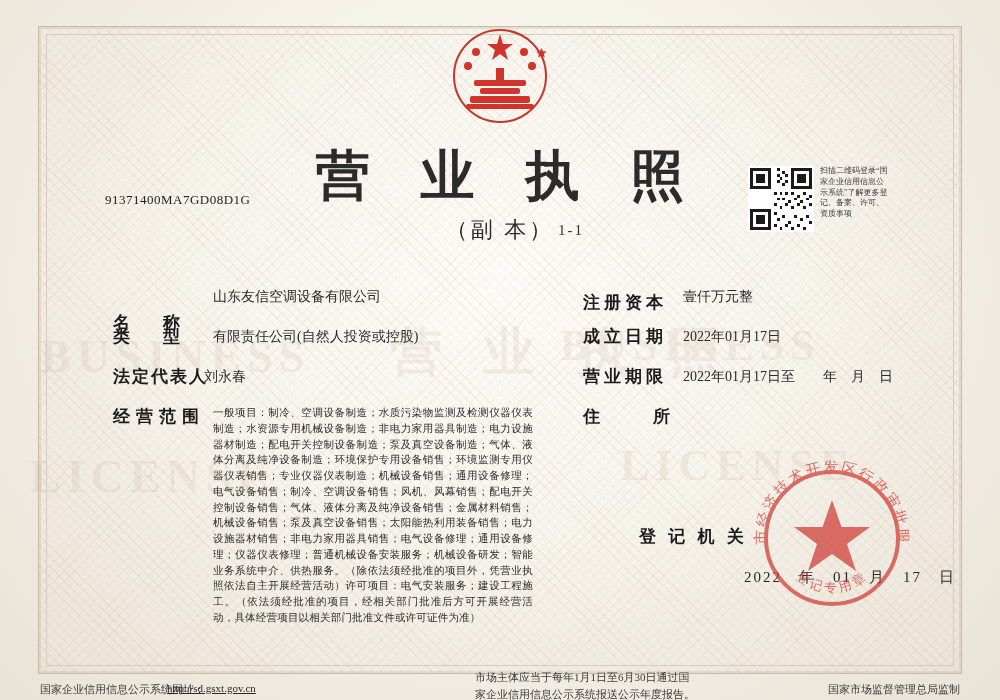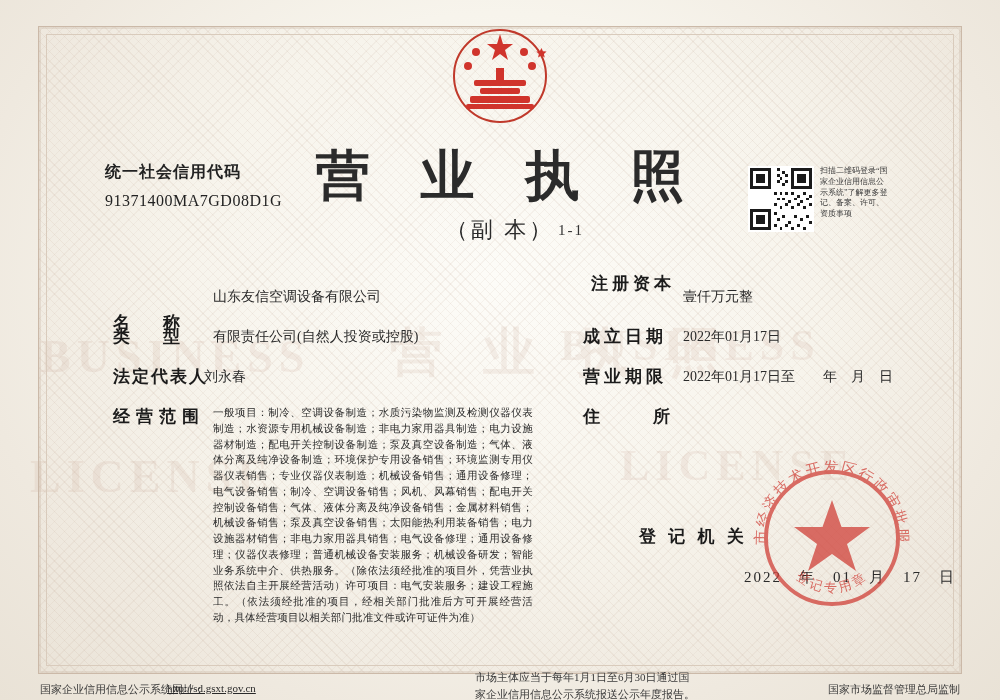--- a/index.html
+++ b/index.html
@@ -61,21 +61,21 @@
     position:absolute;left:558px;top:222px;font-size:15px;color:#333;
     letter-spacing:2px;
   }
 
   
   .code-label{
     position:absolute;left:105px;top:162px;font-size:16px;font-weight:bold;color:#222;
     letter-spacing:1px;
   }
   .code-value{
-    position:absolute;left:105px;top:192px;font-size:16px;color:#222;letter-spacing:.5px;
+    position:absolute;left:105px;top:192px;font-size:13px;color:#222;letter-spacing:.5px;
     font-family:"Liberation Serif",serif;
   }
 
   
   .qr-wrap{position:absolute;left:748px;top:166px;width:62px;height:62px;background:#fff;padding:2px;}
   .qr{width:62px;height:62px;display:block;}
   .qr-note{
     position:absolute;left:820px;top:166px;width:70px;font-size:8px;line-height:1.35;
     color:#3a3a3a;letter-spacing:0;
   }
@@ -156,21 +156,20 @@
       <rect x="30" y="78" width="60" height="7" rx="2" fill="#d0342c"></rect>
       <rect x="56" y="50" width="8" height="14" fill="#d0342c"></rect>
       <rect x="26" y="86" width="68" height="5" rx="2" fill="#d0342c"></rect>
     </svg>
   </div>
 
   <div class="title">营 业 执 照</div>
   <div class="subtitle">（副 本）</div>
   <div class="copy-no">1-1</div>
 
-  <div class="code-label">统一社会信用代码</div>
   <div class="code-value">91371400MA7GD08D1G</div>
 
   <div class="qr-wrap">
     <svg class="qr" viewBox="0 0 21 21" shape-rendering="crispEdges">
       <rect width="21" height="21" fill="#fff"></rect>
       <g fill="#1a1a1a">
         <rect x="0" y="0" width="7" height="1"></rect>
           <rect x="0" y="6" width="7" height="1"></rect>
         <rect x="0" y="0" width="1" height="7"></rect>
           <rect x="6" y="0" width="1" height="7"></rect>
@@ -237,21 +236,21 @@
 
   <div class="lbl" style="left:113px;top:325px;">类　型</div>
   <div class="val" style="left:213px;top:328px;">有限责任公司(自然人投资或控股)</div>
 
   <div class="lbl" style="left:113px;top:365px;letter-spacing:2px;">法定代表人</div>
   <div class="val" style="left:204px;top:368px;">刘永春</div>
 
   <div class="lbl" style="left:113px;top:405px;letter-spacing:6px;">经营范围</div>
   <div class="scope">一般项目：制冷、空调设备制造；水质污染物监测及检测仪器仪表制造；水资源专用机械设备制造；非电力家用器具制造；电力设施器材制造；配电开关控制设备制造；泵及真空设备制造；气体、液体分离及纯净设备制造；环境保护专用设备销售；环境监测专用仪器仪表销售；专业仪器仪表制造；机械设备销售；通用设备修理；电气设备销售；制冷、空调设备销售；风机、风幕销售；配电开关控制设备销售；气体、液体分离及纯净设备销售；金属材料销售；机械设备销售；泵及真空设备销售；太阳能热利用装备销售；电力设施器材销售；非电力家用器具销售；电气设备修理；通用设备修理；仪器仪表修理；普通机械设备安装服务；机械设备研发；智能业务系统中介、供热服务。（除依法须经批准的项目外，凭营业执照依法自主开展经营活动）许可项目：电气安装服务；建设工程施工。（依法须经批准的项目，经相关部门批准后方可开展经营活动，具体经营项目以相关部门批准文件或许可证件为准）</div>
 
-  <div class="lbl-r" style="left:583px;top:272px;margin-left:8px;">注册资本</div>
+  <div class="lbl-r" style="left:583px;top:291px;">注册资本</div>
   <div class="val-r" style="left:683px;top:288px;">壹仟万元整</div>
 
   <div class="lbl-r" style="left:583px;top:325px;">成立日期</div>
   <div class="val-r" style="left:683px;top:328px;">2022年01月17日</div>
 
   <div class="lbl-r" style="left:583px;top:365px;">营业期限</div>
   <div class="val-r" style="left:683px;top:368px;">2022年01月17日至　　年　月　日</div>
 
   <div class="lbl-r" style="left:583px;top:405px;letter-spacing:18px;">住　所</div>
 

